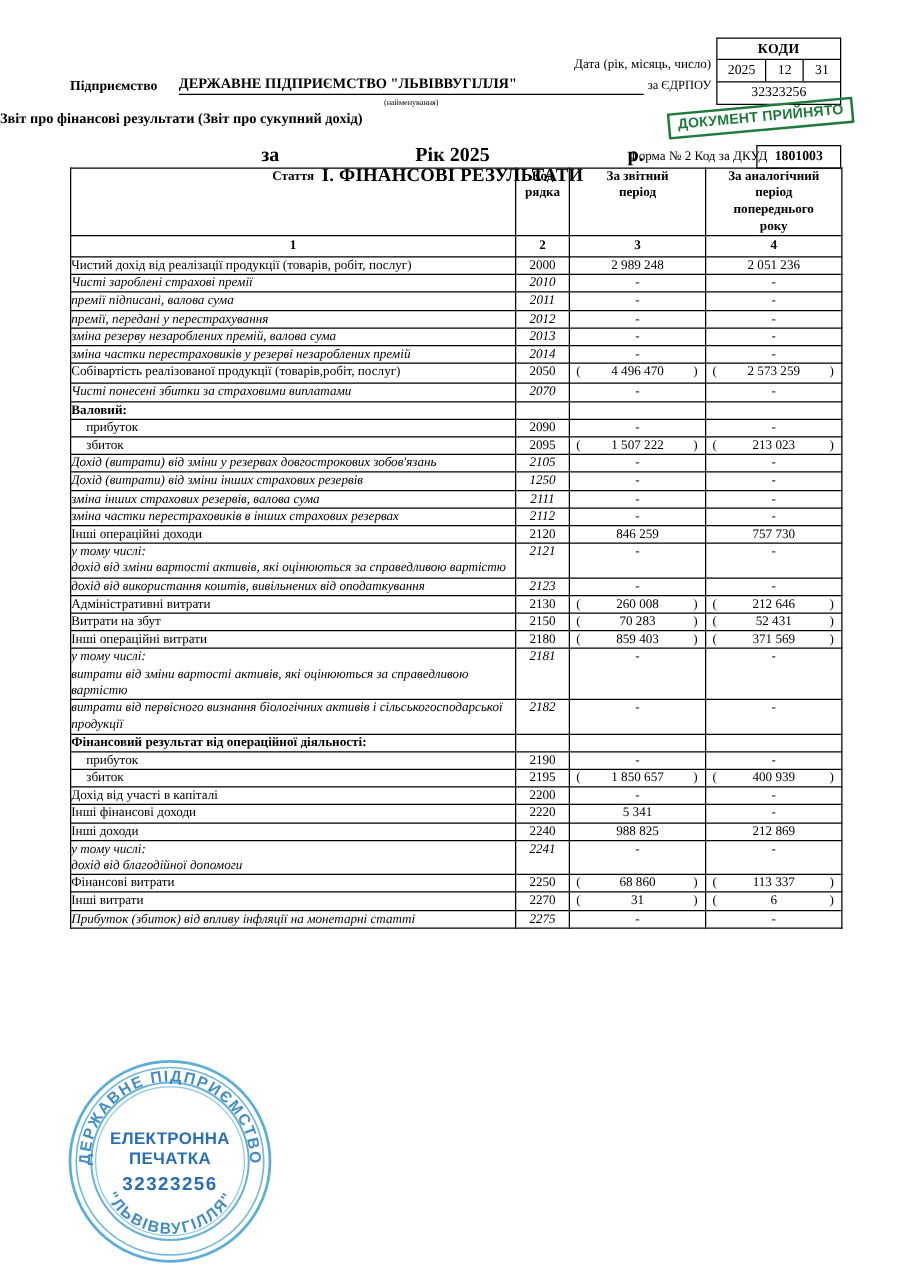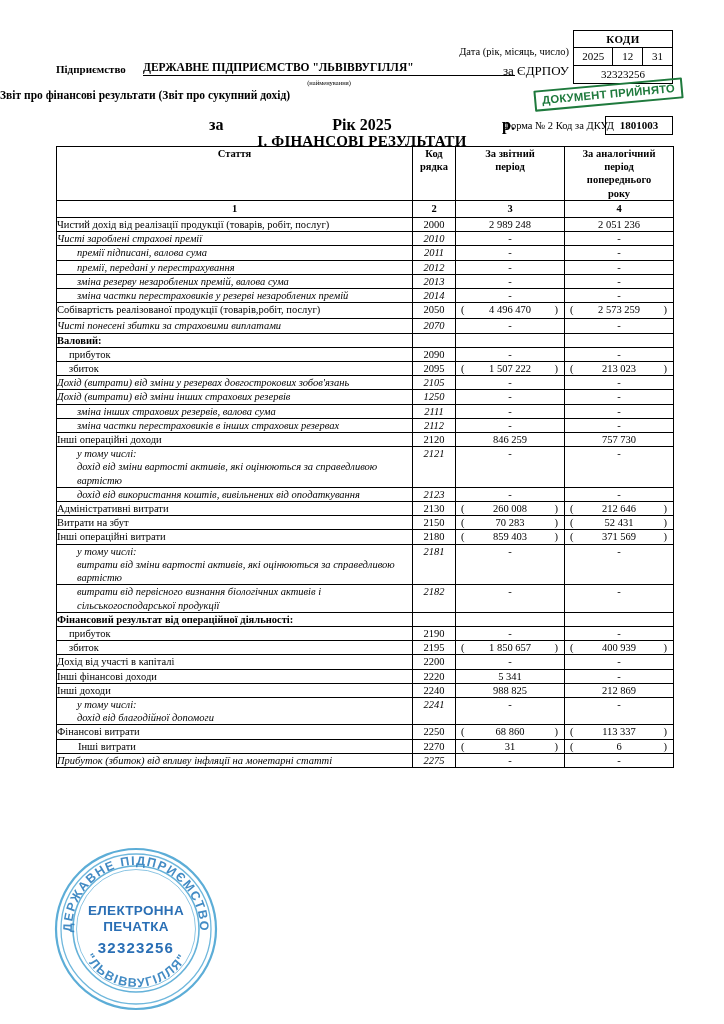--- a/index.html
+++ b/index.html
@@ -71,21 +71,21 @@
     position: absolute;
     right: 155px;
     top: 46px;
     font-size: 10.5px;
     white-space: nowrap;
   }
   .lbl-edrpou {
     position: absolute;
     right: 155px;
     top: 63px;
-    font-size: 13px;
+    font-size: 10px;
     white-space: nowrap;
   }
 
   .lbl-pidpr {
     position: absolute;
     left: 56px;
     top: 63px;
     font-size: 11px;
     font-weight: bold;
   }
@@ -179,21 +179,21 @@
     background: rgba(255,255,255,0.0);
     white-space: nowrap;
     z-index: 30;
     border-radius: 1px;
   }
 
   
   table.fin {
     position: absolute;
     left: 56px;
-    top: 146px;
+    top: 134px;
     width: 617px;
     border-collapse: collapse;
     table-layout: fixed;
   }
   table.fin td, table.fin th {
     border: 1.1px solid #000;
     padding: 0;
     vertical-align: top;
     font-size: 10.5px;
     line-height: 13.2px;
@@ -217,21 +217,21 @@
     font-size: 10.5px;
     padding: 1px 0 2px;
   }
 
   td.art {
     padding: 1px 2px 1px 4px;
     text-align: left;
   }
   td.art.b   { font-weight: bold; }
   td.art.i   { font-style: italic; }
-  td.art.ind { padding-left: 20px; }
+  td.art.ind { }
   td.art.ind2{ padding-left: 12px; }
 
   td.code {
     text-align: center;
     padding: 1px 0;
   }
   td.code.i { font-style: italic; }
 
   td.val {
     text-align: center;
@@ -629,21 +629,21 @@
           </td>
           <td class="val par">
             <span class="paren-wrap">
               <span class="lp">(</span>
               <span class="num">113 337</span>
               <span class="rp">)</span>
             </span>
           </td>
         </tr>
         <tr>
-          <td class="art" style="white-space: pre-line; padding-left: 21px;">Інші витрати</td>
+          <td class="art" style="white-space: pre-line;">Інші витрати</td>
           <td class="code">2270</td>
           <td class="val par">
             <span class="paren-wrap">
               <span class="lp">(</span>
               <span class="num">31</span>
               <span class="rp">)</span>
             </span>
           </td>
           <td class="val par">
             <span class="paren-wrap">

